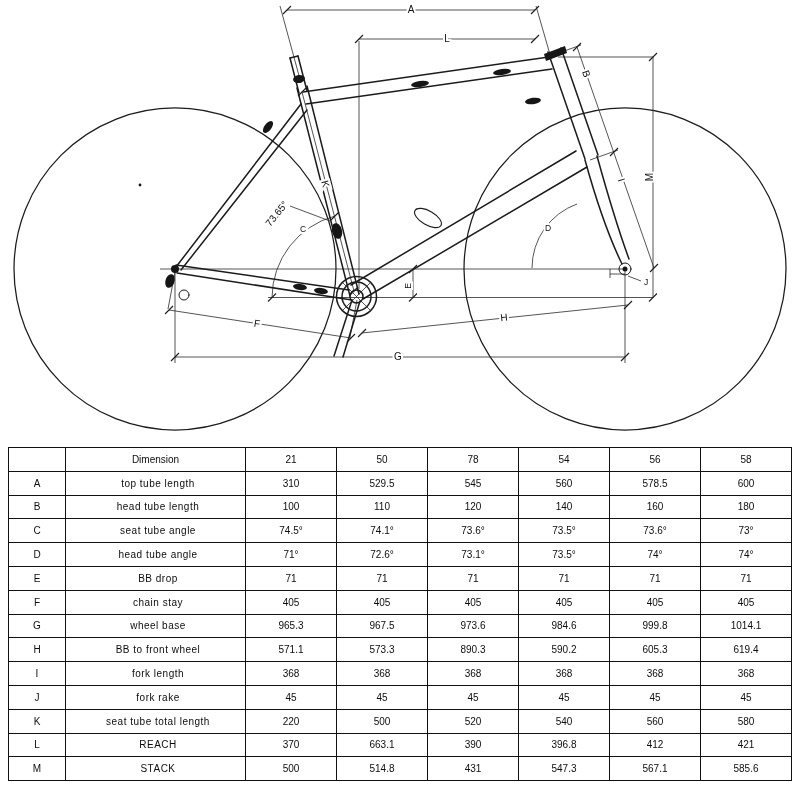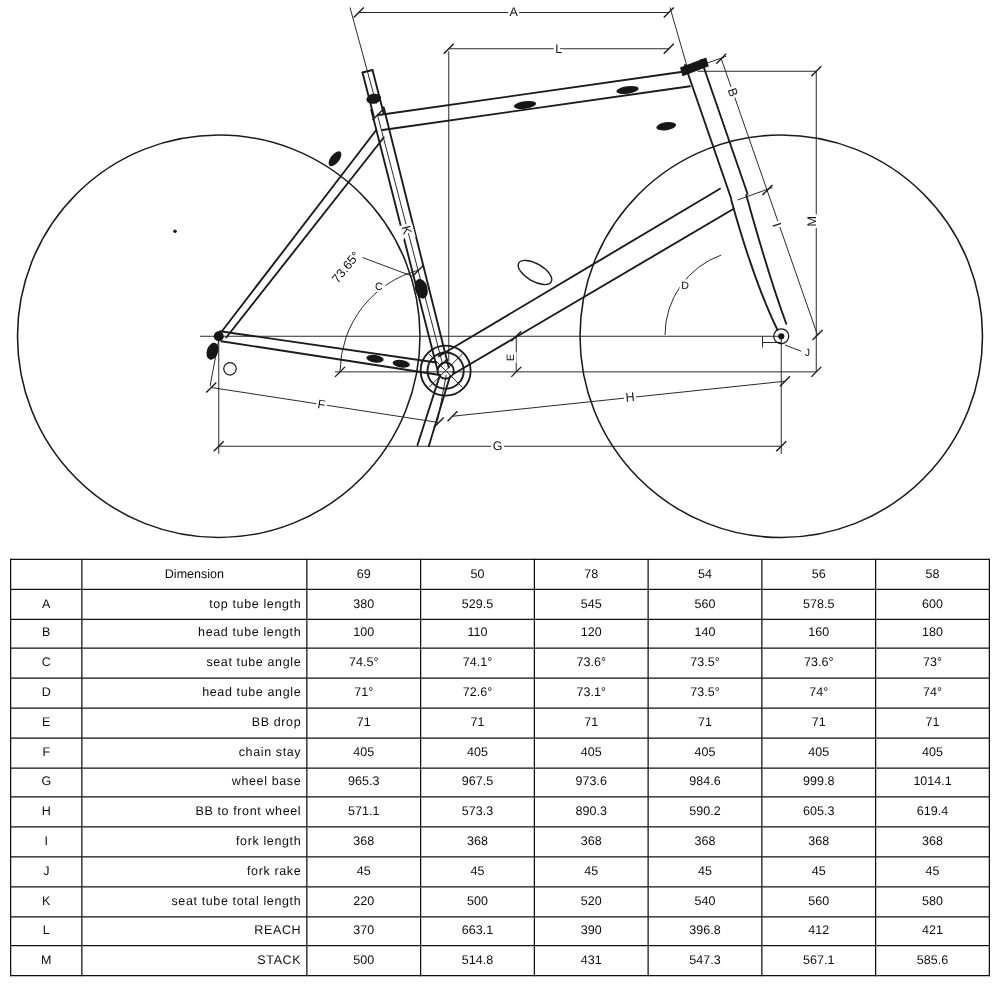--- a/index.html
+++ b/index.html
@@ -16,21 +16,21 @@
            paint-order:stroke;stroke:#fff;stroke-width:4px;}
   svg .dim{font-size:10px;}
   svg .dimsm{font-size:8.5px;}
   
   #geo-table{position:absolute;left:8px;top:447px;width:783px;
              border-collapse:collapse;table-layout:fixed;
              font-size:10px;color:#0c0c0c;}
   #geo-table th,#geo-table td{border:1.7px solid #111;height:22.8px;
              padding:0 4px;font-weight:normal;text-align:center;
              white-space:nowrap;overflow:hidden;}
-  #geo-table td.left{text-align:right;padding-left:9px;letter-spacing:0.5px;}
+  #geo-table td.left{text-align:center;padding-left:9px;letter-spacing:0.5px;}
 </style>
 </head>
 <body>
 
 <div id="stage">
 
   <div id="drawing">
     <svg viewBox="0 0 800 447" width="800" height="447">
 
       <g>
@@ -193,33 +193,33 @@
         <col style="width:91px">
         <col style="width:91px">
       <col style="width:91px">
         <col style="width:91px">
         <col style="width:91px">
     </colgroup>
     <thead>
       <tr>
         <th></th>
         <th>Dimension</th>
-        <th>69</th>
+        <th>21</th>
         <th>50</th>
         <th>78</th>
         <th>54</th>
         <th>56</th>
         <th>58</th>
       </tr>
     </thead>
     <tbody>
         <tr>
           <td>A</td>
           <td class="left">top tube length</td>
-          <td>380</td>
+          <td>310</td>
           <td>529.5</td>
           <td>545</td>
           <td>560</td>
           <td>578.5</td>
           <td>600</td>
         </tr>
         <tr>
           <td>B</td>
           <td class="left">head tube length</td>
           <td>100</td>

